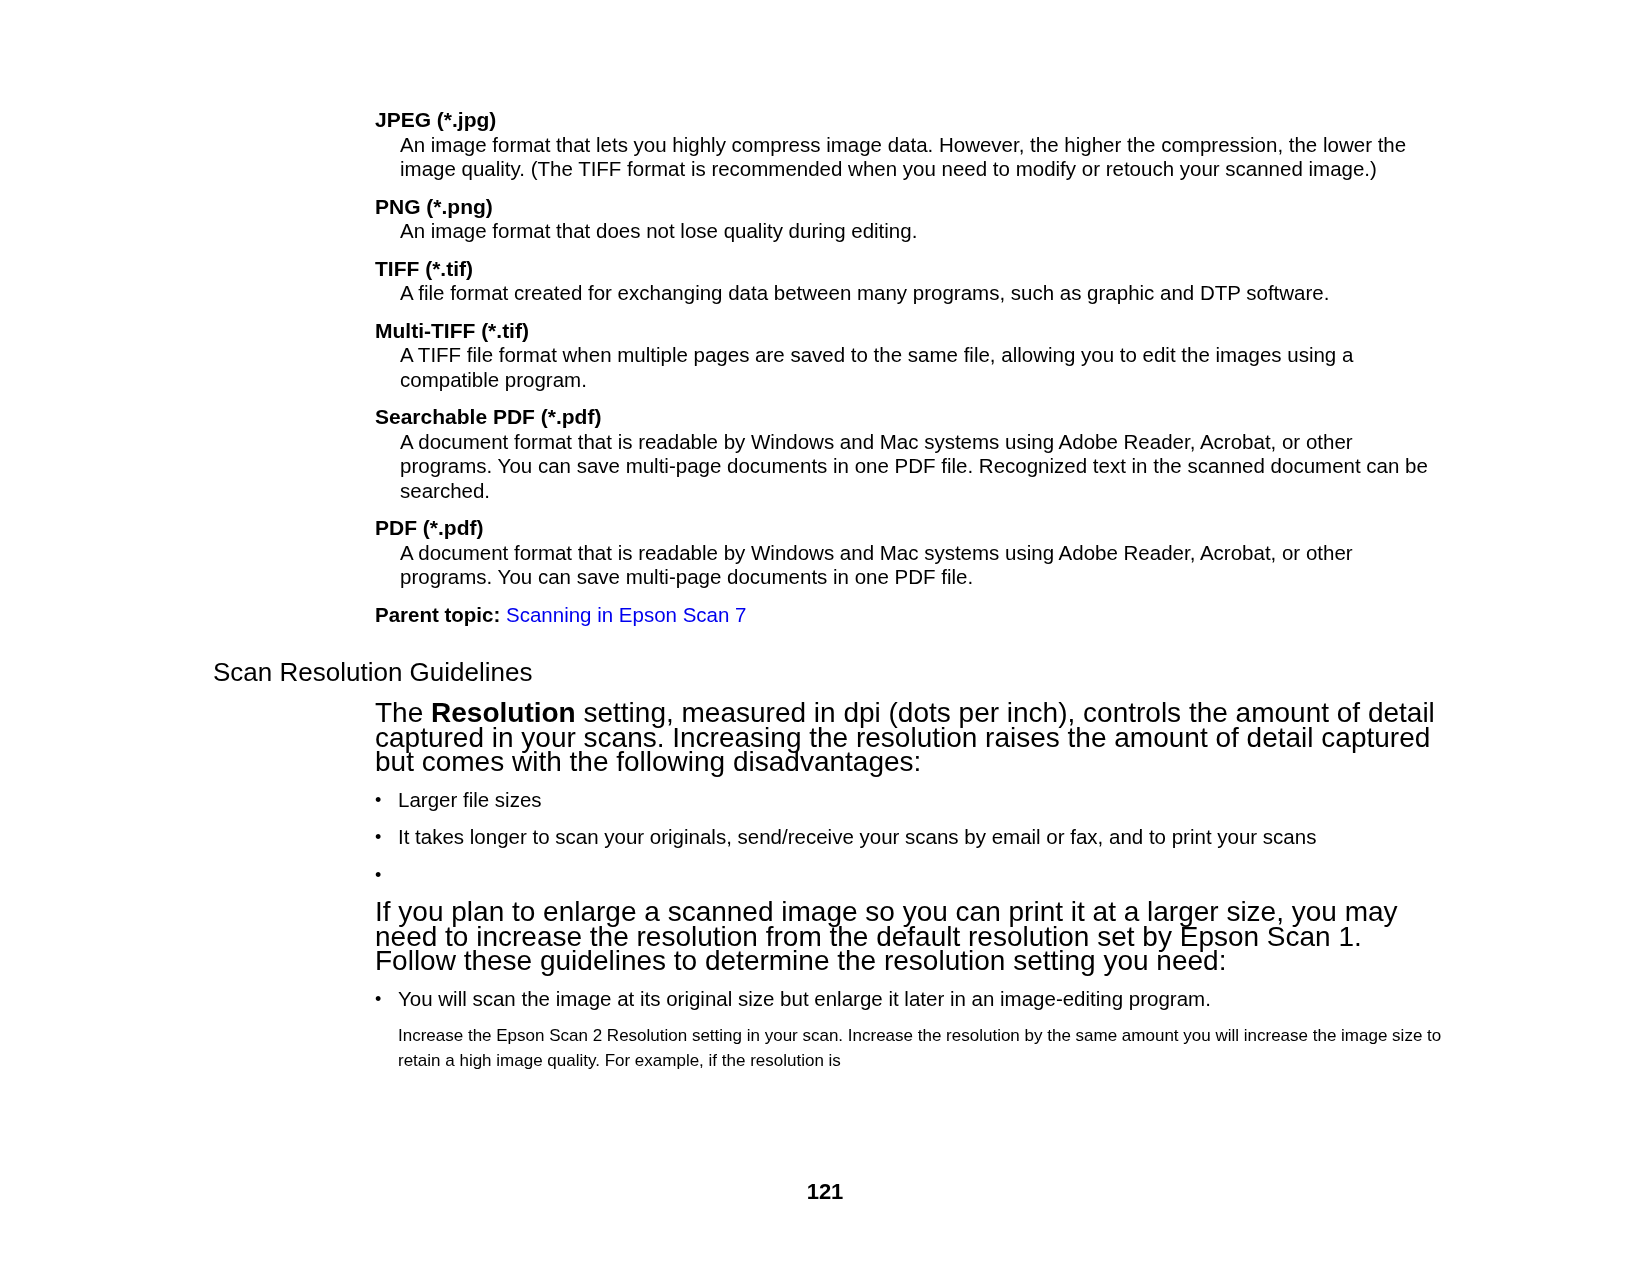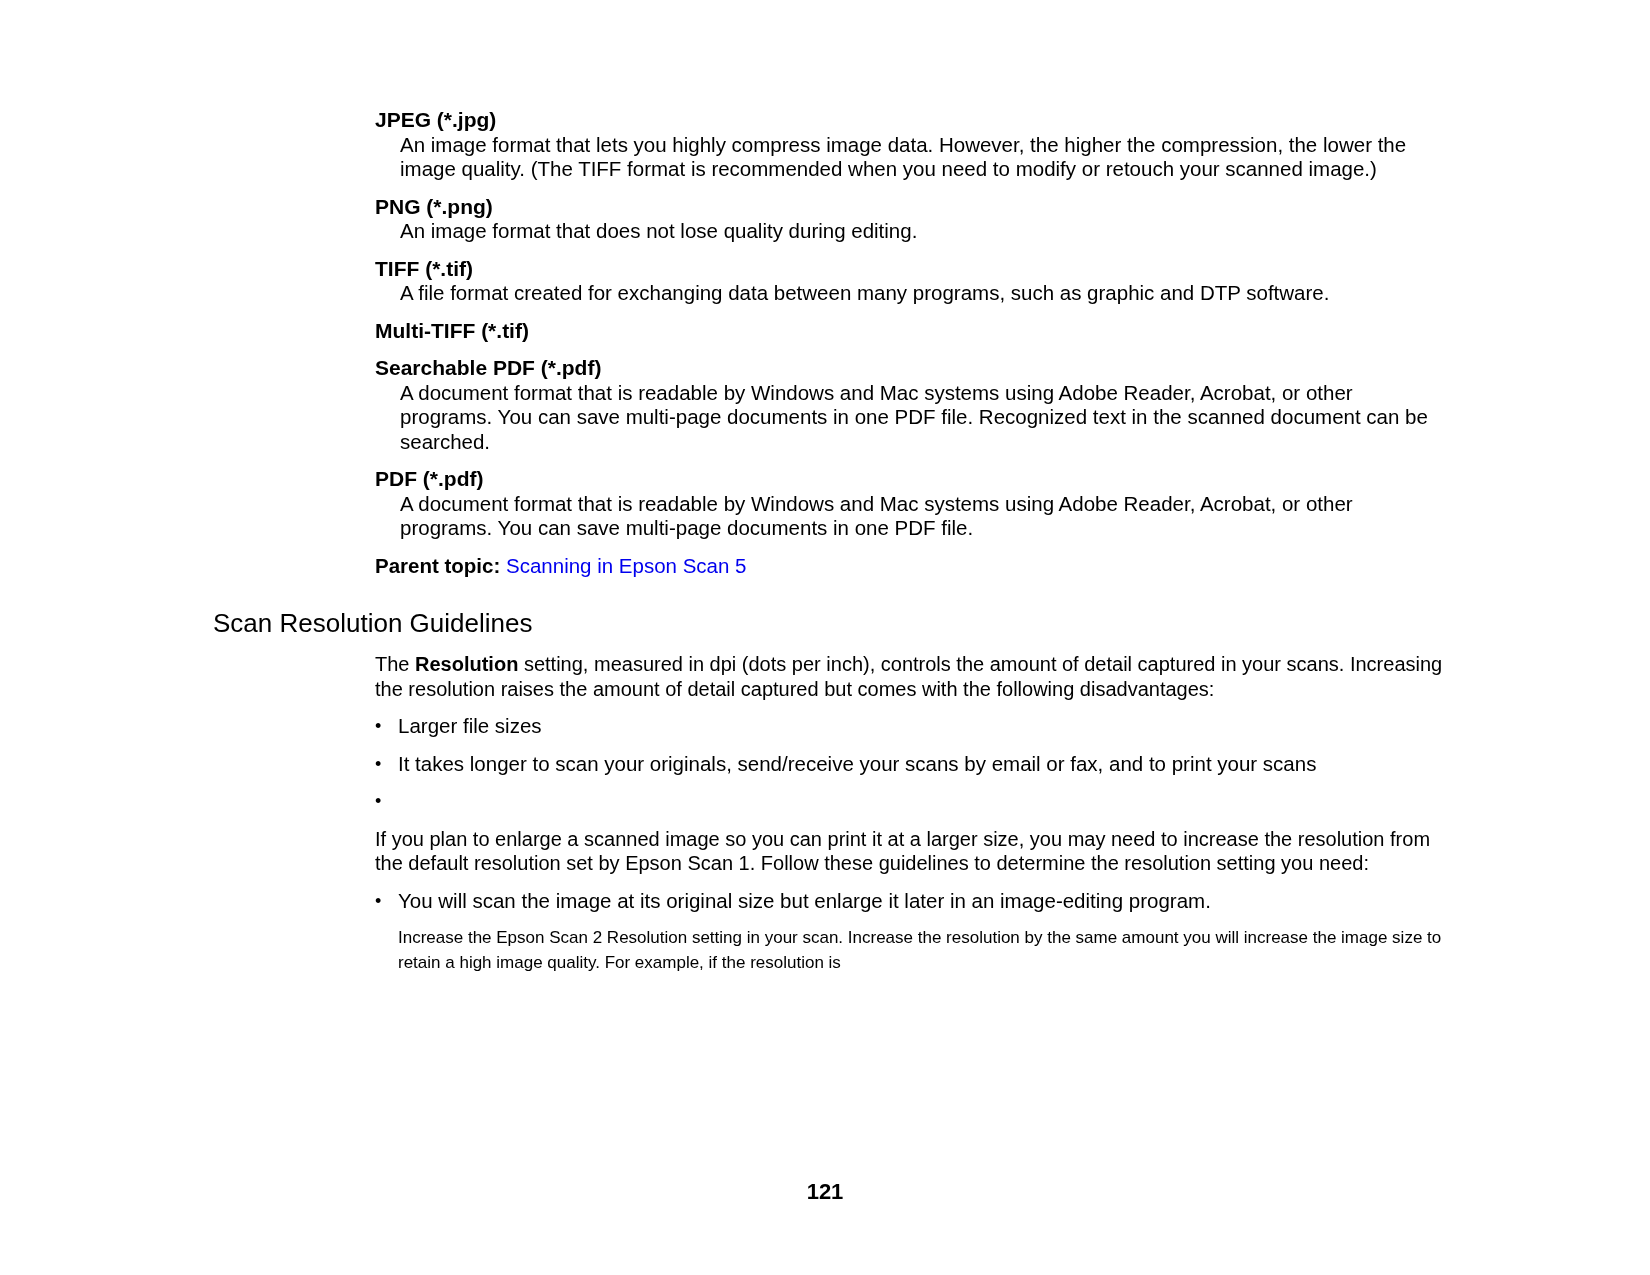--- a/index.html
+++ b/index.html
@@ -48,21 +48,21 @@
   .section-heading {
     margin: 30px 0 14px 213px;
     font-size: 26px;
     line-height: 30px;
     font-weight: normal;
   }
   .para {
     margin-left: 375px;
     margin-bottom: 13px;
     width: 1070px;
-    font-size: 20px;
+    font-size: 28px;
     line-height: 24.5px;
   }
   .para .inline-bold { font-weight: bold; }
   .bullets { list-style: none; margin: 0; padding: 0; }
   .bullets li {
     display: flex;
     margin-left: 375px;
     margin-bottom: 13px;
     font-size: 20.5px;
     line-height: 24.5px;
@@ -107,35 +107,36 @@
       <p class="desc">An image format that does not lose quality during editing.</p>
     </section>
 
     <section class="def">
       <p class="term">TIFF (*.tif)</p>
       <p class="desc">A file format created for exchanging data between many programs, such as graphic and DTP software.</p>
     </section>
 
     <section class="def">
       <p class="term">Multi-TIFF (*.tif)</p>
+      <p class="desc">A TIFF file format when multiple pages are saved to the same file, allowing you to edit the images using a compatible program.</p>
     </section>
 
     <section class="def">
       <p class="term">Searchable PDF (*.pdf)</p>
       <p class="desc">A document format that is readable by Windows and Mac systems using Adobe Reader, Acrobat, or other programs. You can save multi-page documents in one PDF file. Recognized text in the scanned document can be searched.</p>
     </section>
 
     <section class="def">
       <p class="term">PDF (*.pdf)</p>
       <p class="desc">A document format that is readable by Windows and Mac systems using Adobe Reader, Acrobat, or other programs. You can save multi-page documents in one PDF file.</p>
     </section>
 
     <p class="parent-topic">
       <span class="pt-label">Parent topic:</span>
-      <a class="pt-link" style="color: rgb(0, 0, 238);">Scanning in Epson Scan 5</a>
+      <a class="pt-link" style="color: rgb(0, 0, 238);">Scanning in Epson Scan 7</a>
     </p>
 
     <h2 class="section-heading">Scan Resolution Guidelines</h2>
 
     <p class="para"><span>The </span><span class="inline-bold">Resolution</span><span> setting, measured in dpi (dots per inch), controls the amount of detail captured in your scans. Increasing the resolution raises the amount of detail captured but comes with the following disadvantages:</span></p>
 
     <ul class="bullets">
       <li>
         <span class="dot">•</span>
         <span class="bullet-text">Larger file sizes</span>

